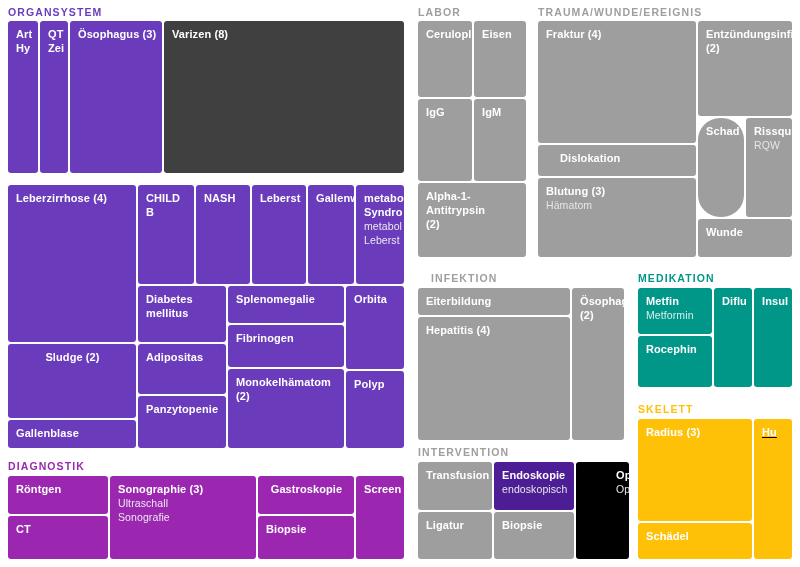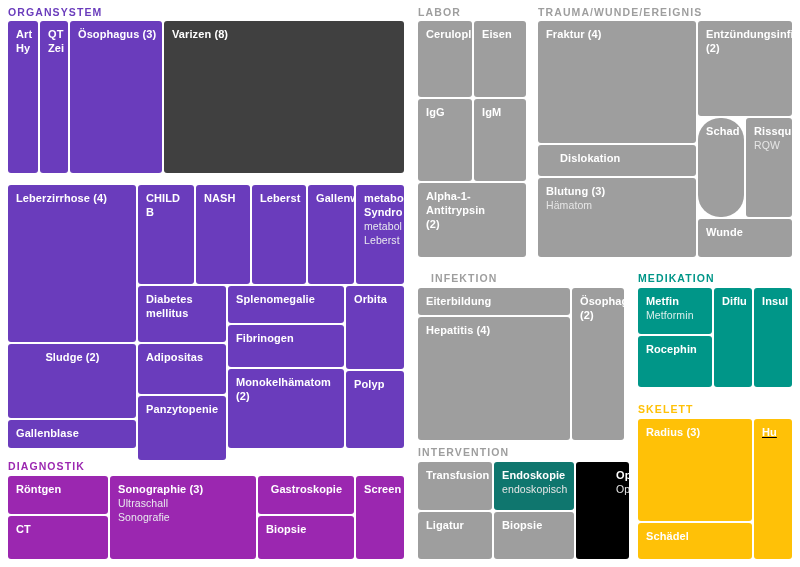--- a/index.html
+++ b/index.html
@@ -139,21 +139,21 @@
 
   <div class="tile purple" style="left:228px; top:369px; width:116px; height:79px; background:#6A3CBC;">
     <span class="label wrap">Monokelhämatom</span>
     <span class="label">(2)</span>
   </div>
 
   <div class="tile purple" style="left:346px; top:371px; width:58px; height:77px; background:#6A3CBC;">
     <span class="label">Polyp</span>
   </div>
 
-  <div class="tile purple" style="left:138px; top:396px; width:88px; height:64px; background:#6A3CBC;">
+  <div class="tile purple" style="left:138px; top:396px; width:88px; height:52px; background:#6A3CBC;">
     <span class="label">Panzytopenie</span>
   </div>
 
   <div class="tile purple" style="left:8px; top:420px; width:128px; height:28px; background:#6A3CBC;">
     <span class="label">Gallenblase</span>
   </div>
 
   <div class="group-title" style="left:8px; top:460px; color:#9B27B0;">DIAGNOSTIK</div>
 
   <div class="tile magenta" style="left:8px; top:476px; width:100px; height:38px; background:#9B27B0;">
@@ -223,21 +223,21 @@
   <div class="group-title" style="left:418px; top:446px; color:#9E9E9E;">INTERVENTION</div>
 
   <div class="tile gray" style="left:418px; top:462px; width:74px; height:48px; background:#9E9E9E;">
     <span class="label">Transfusion</span>
   </div>
 
   <div class="tile gray" style="left:418px; top:512px; width:74px; height:47px; background:#9E9E9E;">
     <span class="label">Ligatur</span>
   </div>
 
-  <div class="tile gray" style="left:494px; top:462px; width:80px; height:48px; background:#0f766e;">
+  <div class="tile gray" style="left:494px; top:462px; width:80px; height:48px; background:#4c1d95;">
     <span class="label">Endoskopie</span>
     <span class="sub">endoskopisch</span>
   </div>
 
   <div class="tile gray" style="left:494px; top:512px; width:80px; height:47px; background:#9E9E9E;">
     <span class="label">Biopsie</span>
   </div>
 
   <div class="tile gray" style="left:576px; top:462px; width:53px; height:97px; background:#000000;padding-left:40px;">
     <span class="label">Opera</span>

